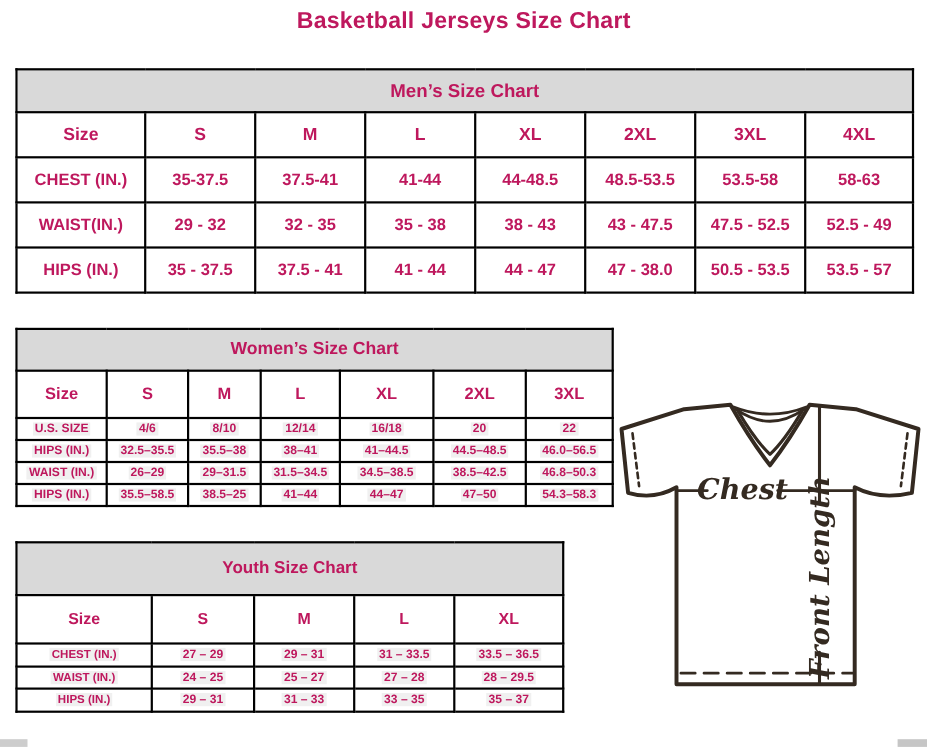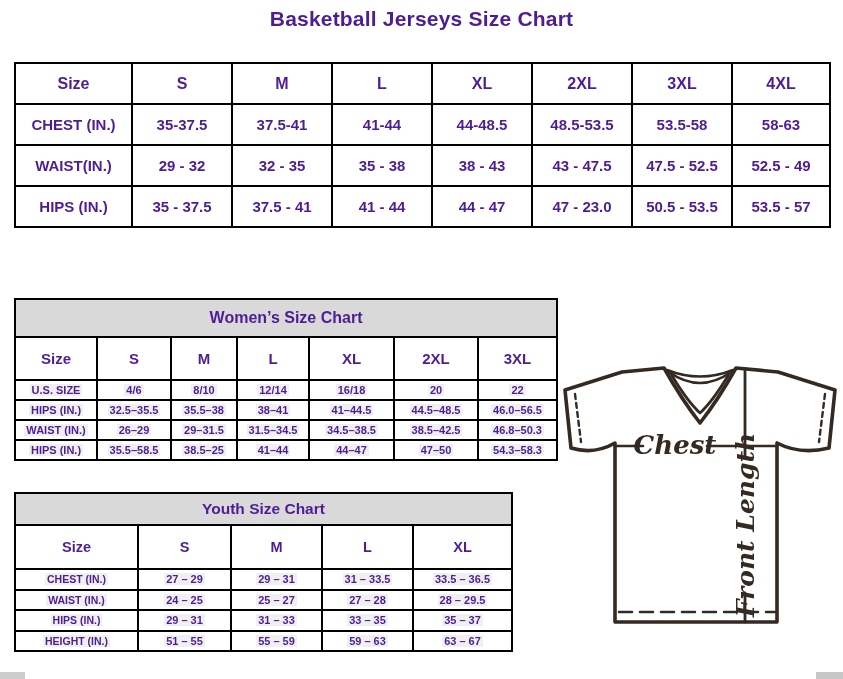--- a/index.html
+++ b/index.html
@@ -1,18 +1,18 @@
 <!DOCTYPE html>
 <html><head>
 <meta charset="utf-8">
 <style>
   html,body { margin:0; padding:0; background:#fff; }
   .canvas {
     position:relative; width:843px; height:679px; background:#ffffff;
-    font-family:"Liberation Sans", sans-serif; color:#4c1d95; overflow:hidden;
+    font-family:"Liberation Sans", sans-serif; color:#be185d; overflow:hidden;
   }
   .page-title {
     position:absolute; top:7px; left:0; width:100%; margin:0;
     text-align:center; font-size:21px; font-weight:bold; letter-spacing:0.2px;
   }
   table.chart {
     position:absolute; border-collapse:collapse; table-layout:fixed; background:#fff;
   }
   table.chart td {
     border:2px solid #000; text-align:center; vertical-align:middle;
@@ -31,21 +31,21 @@
   .t-womens { left:14px; top:298px; width:542px; }
   .t-womens .band-row { height:38px; }
   .t-womens .head-row { height:43px; }
   .t-womens .data-row { height:20px; }
   .t-womens .band { font-size:16px; }
   .t-womens .head { font-size:15px; }
   .t-womens .lab { font-size:11px; }
   .t-womens .val { font-size:11px; }
   
   .t-youth { left:14px; top:492px; width:497px; }
-  .t-youth .band-row { height:32px; }
+  .t-youth .band-row { height:48px; }
   .t-youth .head-row { height:44px; }
   .t-youth .data-row { height:20.5px; }
   .t-youth .band { font-size:15.5px; }
   .t-youth .head { font-size:14.5px; }
   .t-youth .lab { font-size:10.5px; }
   .t-youth .val { font-size:11px; }
   
   table.hl .lab span, table.hl .val span { background:#f0f0f0; padding:0 2px; }
   
   .jersey { position:absolute; left:558px; top:354px; width:284px; height:286px; }
@@ -68,20 +68,23 @@
       <col style="width:117px">
         <col style="width:100px">
         <col style="width:100px">
         <col style="width:100px">
       <col style="width:100px">
         <col style="width:100px">
         <col style="width:100px">
         <col style="width:98px">
     </colgroup>
   <tbody>
+        <tr class="band-row">
+          <td class="band" colspan="8">Men’s Size Chart</td>
+        </tr>
         <tr class="head-row">
           <td class="head">Size</td>
           <td class="head">S</td>
           <td class="head">M</td>
           <td class="head">L</td>
           <td class="head">XL</td>
           <td class="head">2XL</td>
           <td class="head">3XL</td>
           <td class="head">4XL</td>
         </tr>
@@ -104,21 +107,21 @@
           <td class="val"><span>43 - 47.5</span></td>
           <td class="val"><span>47.5 - 52.5</span></td>
           <td class="val"><span>52.5 - 49</span></td>
         </tr>
         <tr class="data-row">
           <td class="lab"><span>HIPS (IN.)</span></td>
           <td class="val"><span>35 - 37.5</span></td>
           <td class="val"><span>37.5 - 41</span></td>
           <td class="val"><span>41 - 44</span></td>
           <td class="val"><span>44 - 47</span></td>
-          <td class="val"><span>47 - 23.0</span></td>
+          <td class="val"><span>47 - 38.0</span></td>
           <td class="val"><span>50.5 - 53.5</span></td>
           <td class="val"><span>53.5 - 57</span></td>
         </tr>
       </tbody>
     </table>
 
   <table class="chart hl t-womens">
     <colgroup>
       <col style="width:82px">
         <col style="width:74px">
@@ -213,27 +216,20 @@
           <td class="val"><span>27 – 28</span></td>
           <td class="val"><span>28 – 29.5</span></td>
         </tr>
         <tr class="data-row">
           <td class="lab"><span>HIPS (IN.)</span></td>
           <td class="val"><span>29 – 31</span></td>
           <td class="val"><span>31 – 33</span></td>
           <td class="val"><span>33 – 35</span></td>
           <td class="val"><span>35 – 37</span></td>
         </tr>
-        <tr class="data-row">
-          <td class="lab"><span>HEIGHT (IN.)</span></td>
-          <td class="val"><span>51 – 55</span></td>
-          <td class="val"><span>55 – 59</span></td>
-          <td class="val"><span>59 – 63</span></td>
-          <td class="val"><span>63 – 67</span></td>
-        </tr>
       </tbody>
     </table>
 
   <svg class="jersey" viewBox="0 0 284 286" fill="none" stroke="#342a21" stroke-linejoin="round" stroke-linecap="round">
 
     <path fill="#ffffff" stroke-width="3.6" d="M7,36 L64,18 L106,14 Q124,46 142,69 Q160,46 178,14 L220,18 L277,36 L271,94 Q242,101 219,89 L219,268 L57,268 L57,89 Q36,101 13,94 Z"></path>
 
     <path stroke-width="2.6" d="M109,16 Q142,29 175,16"></path>
     <path stroke-width="2.6" d="M111,18 Q142,40 173,18"></path>
     <path stroke-width="2.8" d="M113,20 Q129,47 142,59 Q155,47 171,20"></path>

